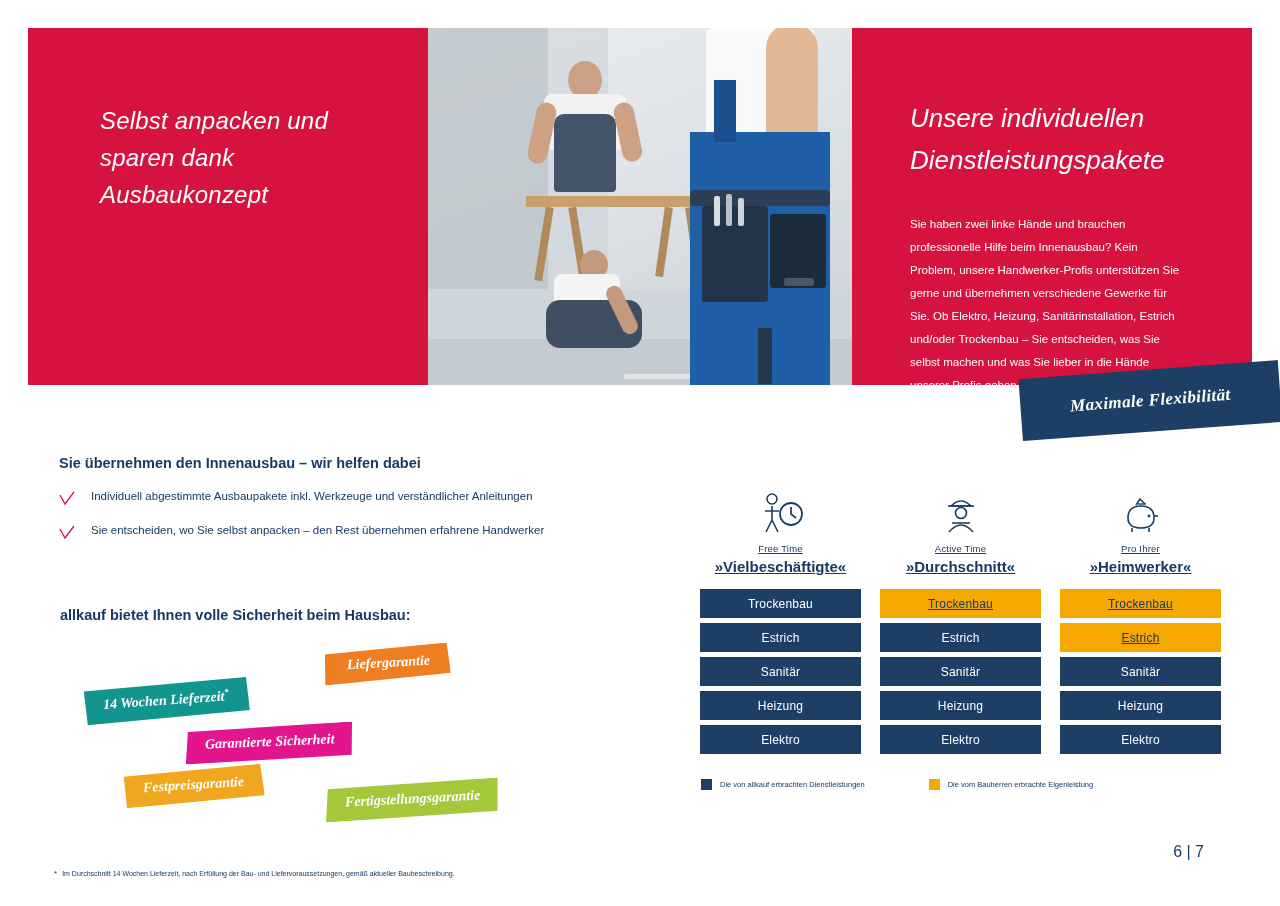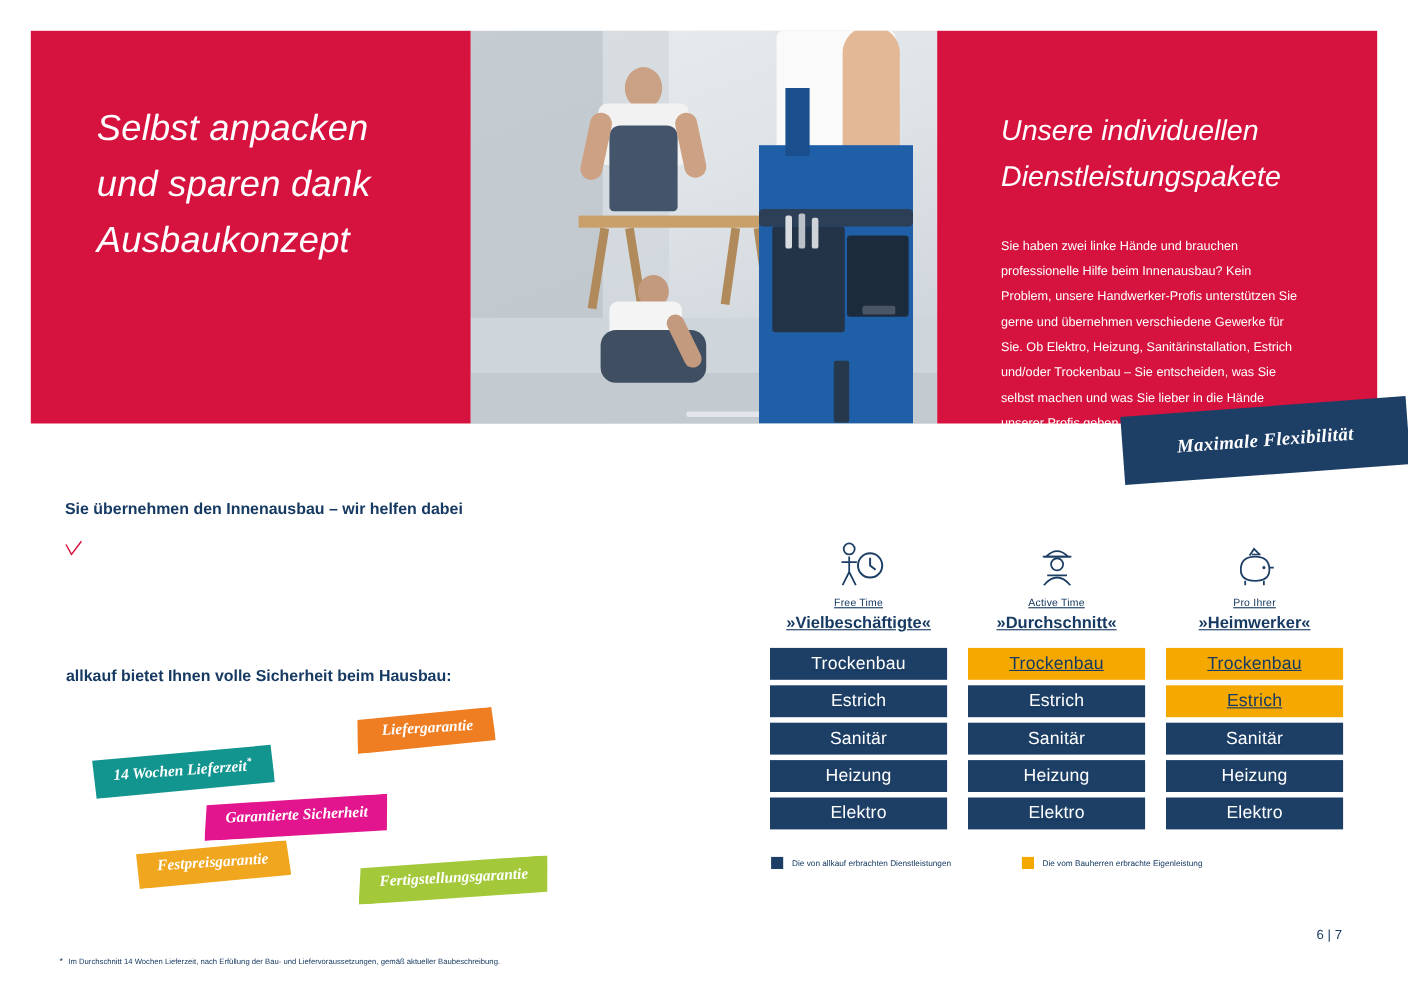--- a/index.html
+++ b/index.html
@@ -19,22 +19,22 @@
     left: 28px; top: 28px;
     width: 1224px; height: 357px;
     display: flex;
   }
   .hero-left {
     width: 400px; height: 100%;
     background: #d6123f;
     padding: 62px 54px 0 60px;
   }
   .hero-left h1 {
-    margin: 0;
-    font-size: 33px;
+    margin: 12px;
+    font-size: 24px;
     line-height: 1.55;
     font-weight: 400;
     font-style: italic;
     color: #ffffff;
     letter-spacing: .2px;
   }
   .hero-left p {
     margin: 40px 0 0 0;
     font-size: 11.5px;
     line-height: 2.05;
@@ -150,34 +150,34 @@
   .pkg-cols { display:flex; gap:19px; }
   .pkg { width:161px;text-decoration:underline; }
   .pkg-icon { height:48px; display:flex; align-items:flex-end; justify-content:center; }
   .pkg-icon svg { display:block; }
   .pkg-sub { text-align:center; font-size:9.5px; color:#163a62; margin-top:7px; letter-spacing:.2px;}
   .pkg-title { text-align:center; font-size:15px; font-weight:700; color:#163a62; margin-top:4px; }
   .pkg-rows { margin-top:14px; }
   .pkg-row {
     height:29px; margin-bottom:5px;
     display:flex; align-items:center; justify-content:center;
-    font-size:16px; color:#fff; letter-spacing:.2px;
+    font-size:12px; color:#fff; letter-spacing:.2px;
   }
   .pkg-row.blue { background:#1d3f66; }
   .pkg-row.orange { background:#f5a800; color:#163a62; }
 
   .legend { position:absolute; left:701px; top:779px; display:flex; gap:64px; }
   .legend-item { display:flex; align-items:center; }
   .legend-swatch { width:11px; height:11px; margin-right:8px; }
   .legend-swatch.blue { background:#1d3f66; }
   .legend-swatch.orange { background:#f5a800; }
   .legend-txt { font-size:7.5px; color:#163a62; }
 
   
-  .page-num { position:absolute; right:60px; top:843px; font-size:12px; color:#163a62; }
+  .page-num { position:absolute; right:76px; top:843px; font-size:16px; color:#163a62; }
   .footnote { position:absolute; left:54px; top:869px; font-size:7px; color:#163a62; }
   .footnote .star { font-size:8px; margin-right:5px; }
 </style>
 </head>
 <body>
 
 <div class="hero">
 
   <div class="hero-left">
     <h1>Selbst anpacken und sparen dank Ausbaukonzept</h1>
@@ -244,20 +244,29 @@
 <div class="sec-title" id="t1">Sie übernehmen den Innenausbau – wir helfen dabei</div>
 <div class="sec-title" id="t2">allkauf bietet Ihnen volle Sicherheit beim Hausbau:</div>
 
 <div class="check-list">
   <div class="check-row">
     <span class="check-mark">
       <svg width="16" height="16" viewBox="0 0 16 16">
           <path d="M1 4 L6 13 L15 1" fill="none" stroke="#d6123f" stroke-width="1.3"></path>
         </svg>
     </span>
+    <span class="check-txt">Individuell abgestimmte Ausbaupakete inkl. Werkzeuge und verständlicher Anleitungen</span>
+  </div>
+  <div class="check-row">
+    <span class="check-mark">
+      <svg width="16" height="16" viewBox="0 0 16 16">
+          <path d="M1 4 L6 13 L15 1" fill="none" stroke="#d6123f" stroke-width="1.3"></path>
+        </svg>
+    </span>
+    <span class="check-txt">Sie entscheiden, wo Sie selbst anpacken – den Rest übernehmen erfahrene Handwerker</span>
   </div>
 </div>
 
 <div class="badges">
   <div class="badge" id="b-liefergarantie">
     <span>Liefergarantie</span>
   </div>
   <div class="badge" id="b-wochen">
     <span>14 Wochen Lieferzeit</span><span class="sup">*</span>
   </div>

